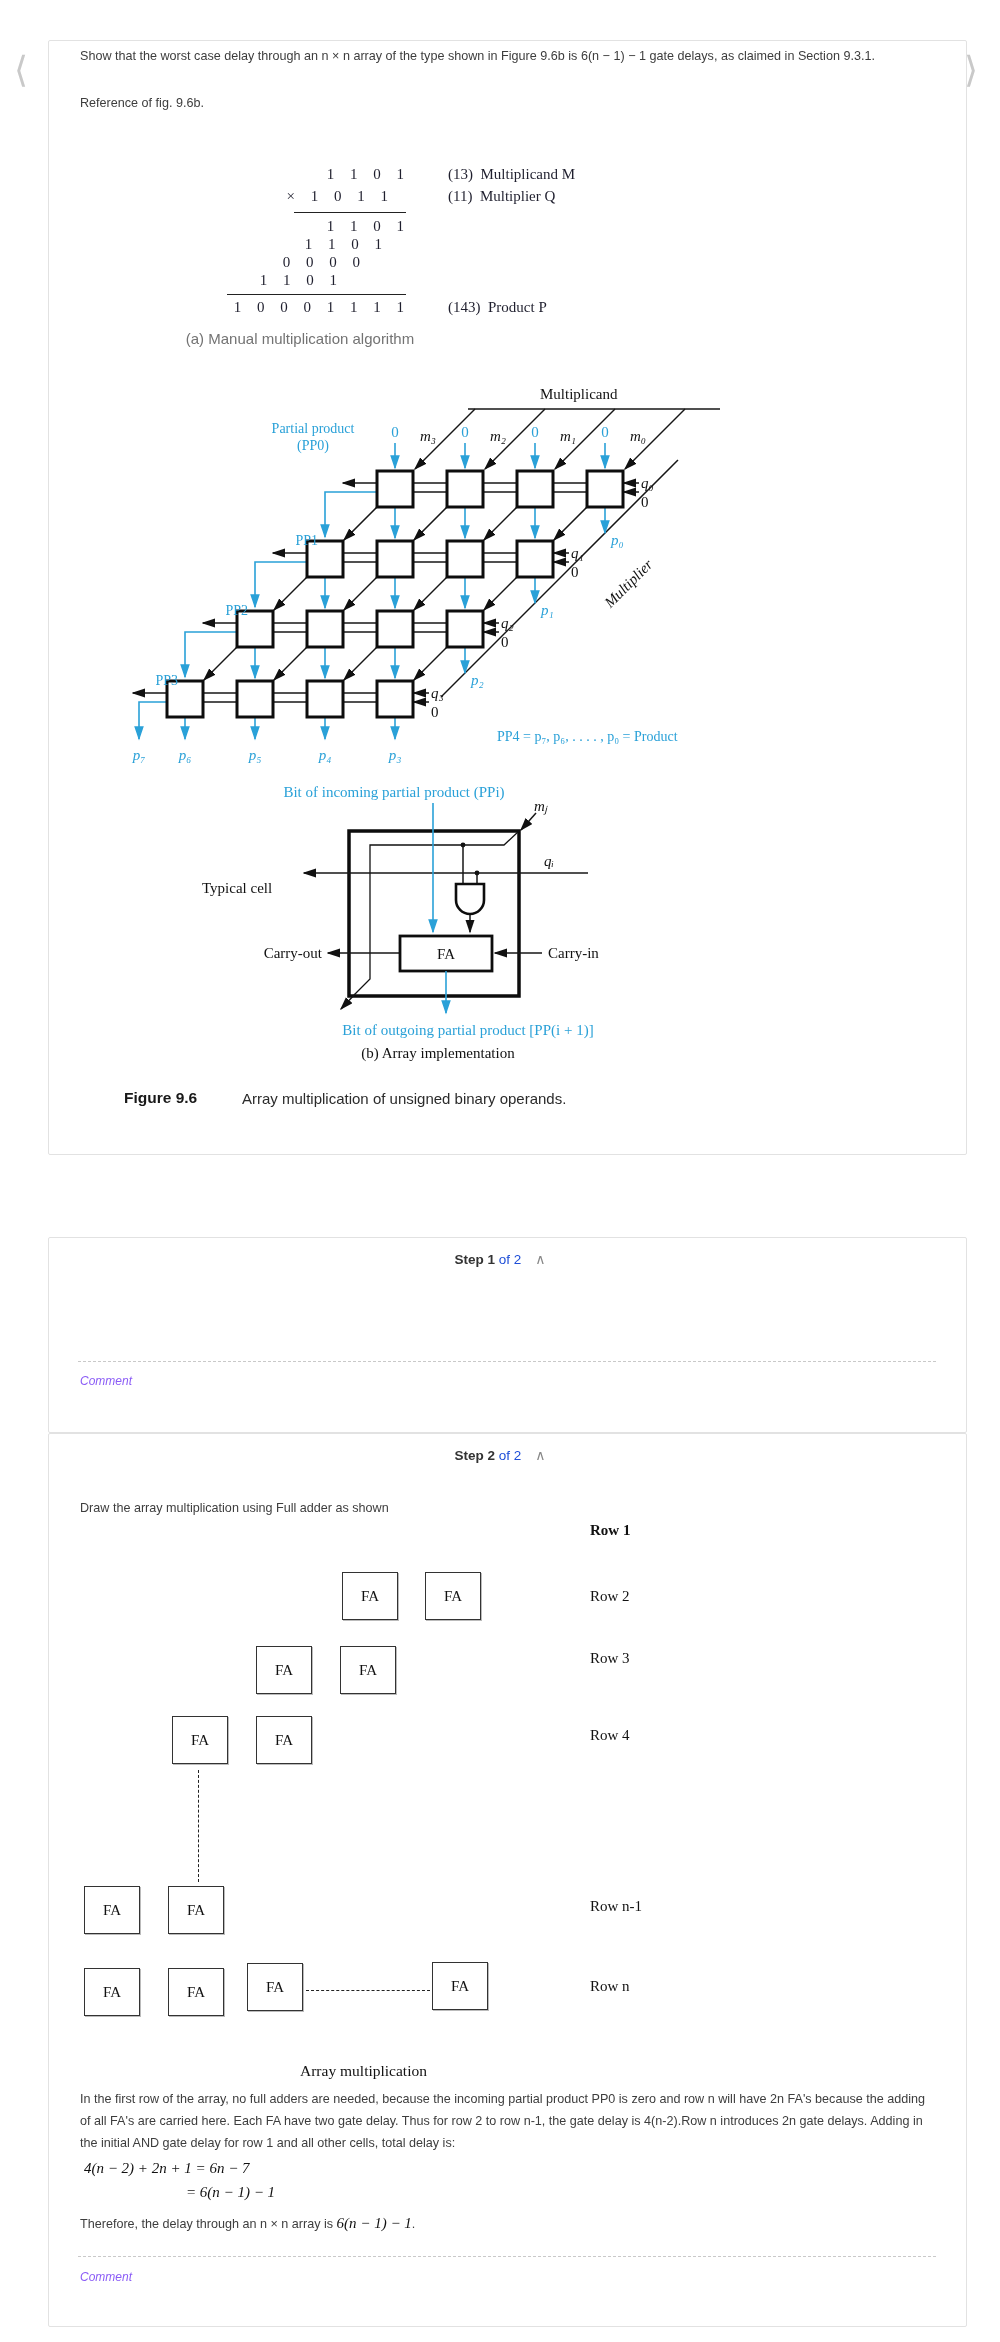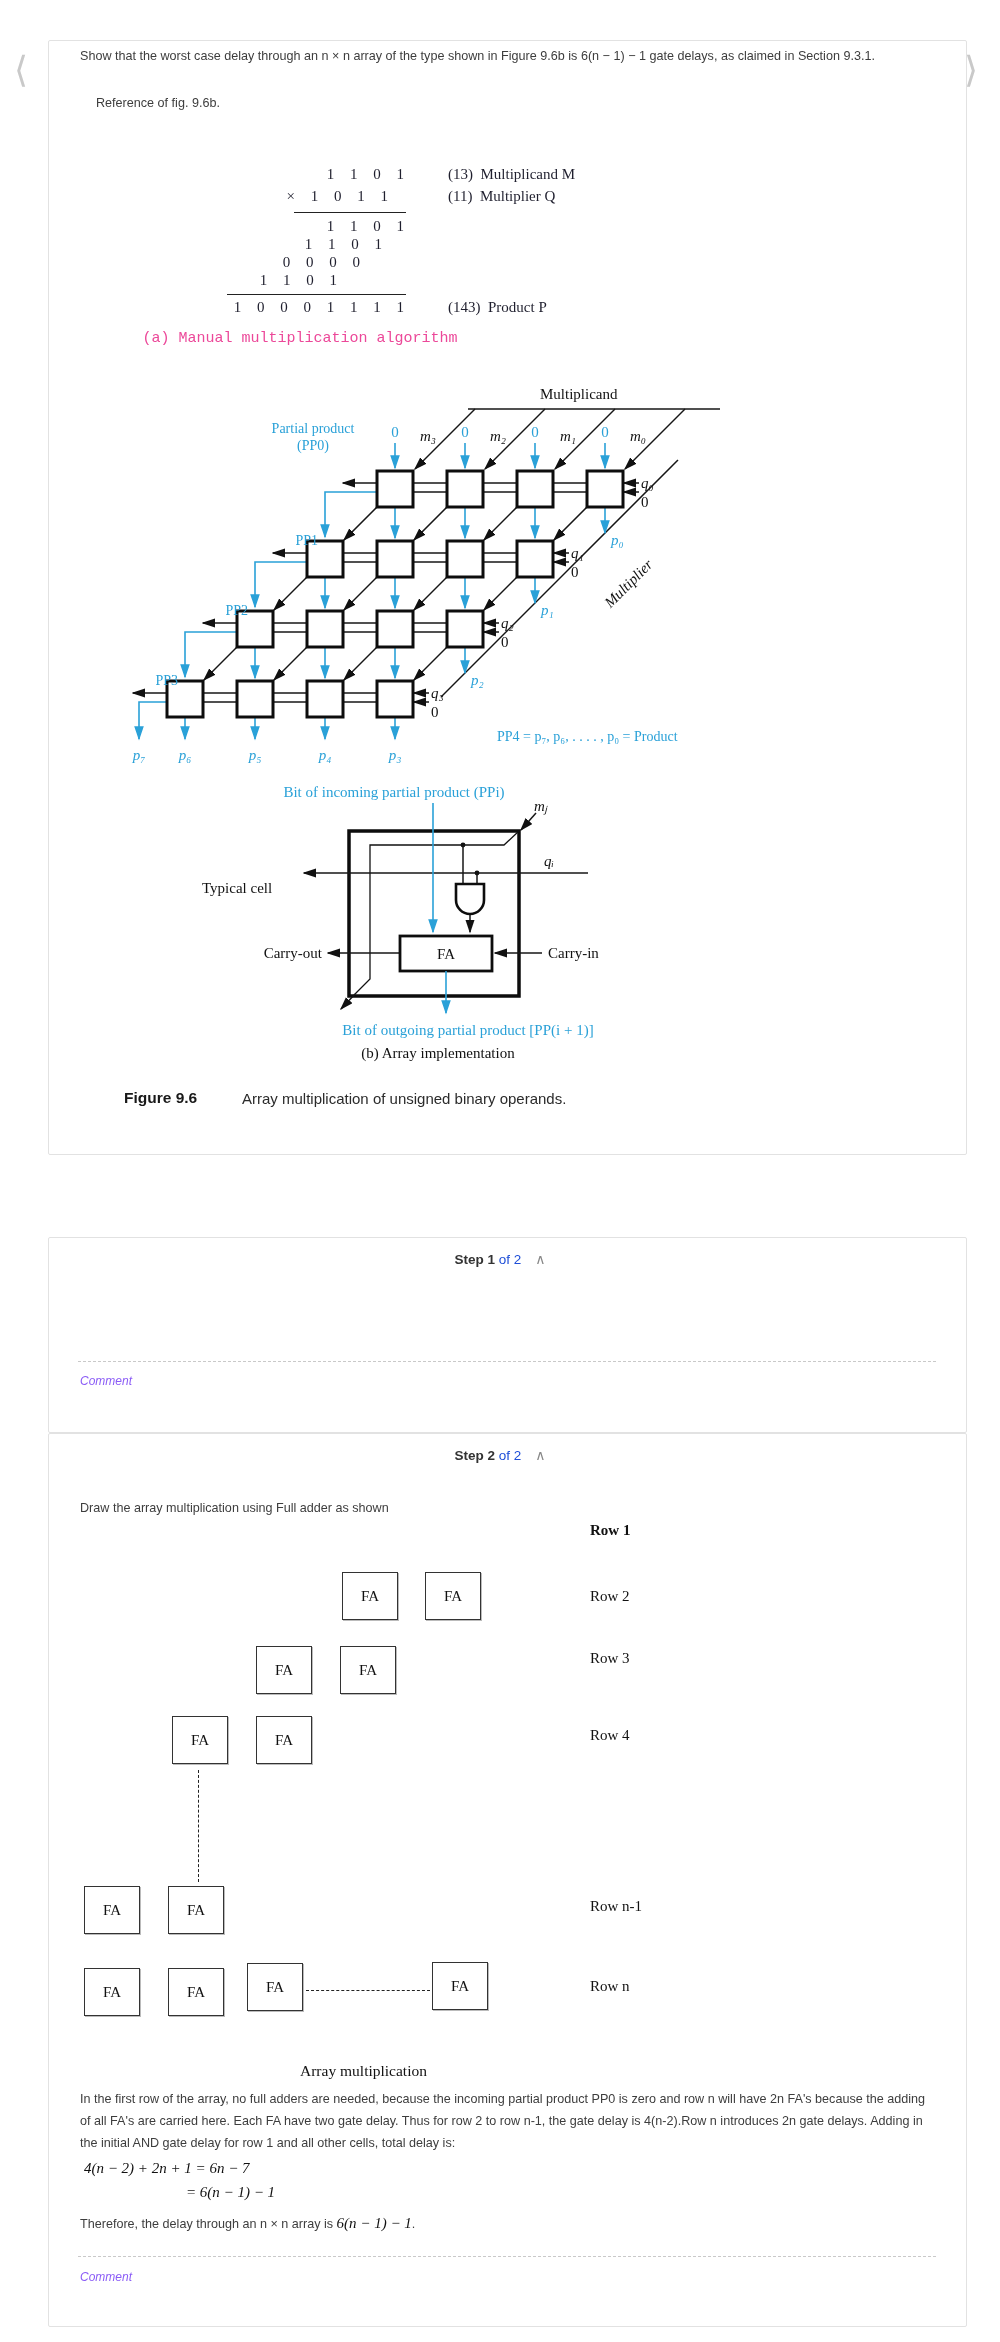--- a/index.html
+++ b/index.html
@@ -9,21 +9,21 @@
   .abs { position:absolute; }
   .section-title { width:100%; text-align:center; font-size:15px; font-weight:bold; color:#9b9b9b; }
   .card { border:1px solid #e2e2e2; background:#fff; border-radius:2px; }
   .nav-arrow { font-size:36px; color:#c9c9c9; font-weight:100; cursor:pointer;
                font-family:"DejaVu Sans", sans-serif; line-height:36px; }
   .body-text { font-size:12.6px; line-height:22px; color:#3d3d3d; }
   .digits { font-family:"Liberation Serif", serif; font-size:15px; color:#1f1f2e;
             word-spacing:12px; white-space:pre; text-align:right; }
   .annot { font-family:"Liberation Serif", serif; font-size:15px; color:#1f1f2e; white-space:pre; }
   .mulline { border-top:1.4px solid #222; height:0; }
-  .figcap-a { font-family:Liberation Mono, monospace; font-size:15px; color:#ec4899; text-align:center; }
+  .figcap-a { font-family:Liberation Sans, sans-serif; font-size:15px; color:#737373; text-align:center; }
   .fig-label { font-size:15.5px; font-weight:bold; color:#181818; }
   .fig-text { font-size:15px; color:#2b2b2b; }
   .step-head { width:100%; text-align:center; font-size:13.5px; }
   .step-head .t { font-weight:bold; color:#333; }
   .step-head .o { color:#1d4ed8; }
   .step-head .chev { color:#888; margin-left:10px; cursor:pointer; font-size:14px; }
   .dashed-sep { border-top:1px dashed #c9c9c9; height:0; }
   .comment-link { color:#8b5cf6; font-size:12px; cursor:pointer;font-style:italic; }
   .fa-box { border:1.6px solid #333; background:#fff; width:56px; height:48px;
             display:flex; align-items:center; justify-content:center;
@@ -45,21 +45,21 @@
 <body>
 
 <div class="page">
 
   <div class="abs nav-arrow" style="left:14px; top:52px;">⟨</div>
   <div class="abs nav-arrow" style="left:964px; top:52px;">⟩</div>
 
   <div class="abs card" style="left:48px; top:40px; width:919px; height:1115px;"></div>
 
   <div class="abs body-text" style="left:80px; top:45px; width:848px;">Show that the worst case delay through an n × n array of the type shown in Figure 9.6b is 6(n − 1) − 1 gate delays, as claimed in Section 9.3.1.</div>
-  <div class="abs body-text" style="left:80px; top:92px;margin-left:16px;">Reference of fig. 9.6b.</div>
+  <div class="abs body-text" style="left:80px; top:92px;">Reference of fig. 9.6b.</div>
 
   <div class="abs digits" style="left:204px; top:166px; width:200px;">1 1 0 1</div>
   <div class="abs annot" style="left:448px; top:166px;">(13)  Multiplicand M</div>
   <div class="abs digits" style="left:188px; top:188px; width:200px;">× 1 0 1 1</div>
   <div class="abs annot" style="left:448px; top:188px;">(11)  Multiplier Q</div>
   <div class="abs mulline" style="left:294px; top:212px; width:112px;"></div>
   <div class="abs digits" style="left:204px; top:218px; width:200px;">1 1 0 1</div>
   <div class="abs digits" style="left:182px; top:236px; width:200px;">1 1 0 1</div>
   <div class="abs digits" style="left:160px; top:254px; width:200px;">0 0 0 0</div>
   <div class="abs digits" style="left:137px; top:272px; width:200px;">1 1 0 1</div>

